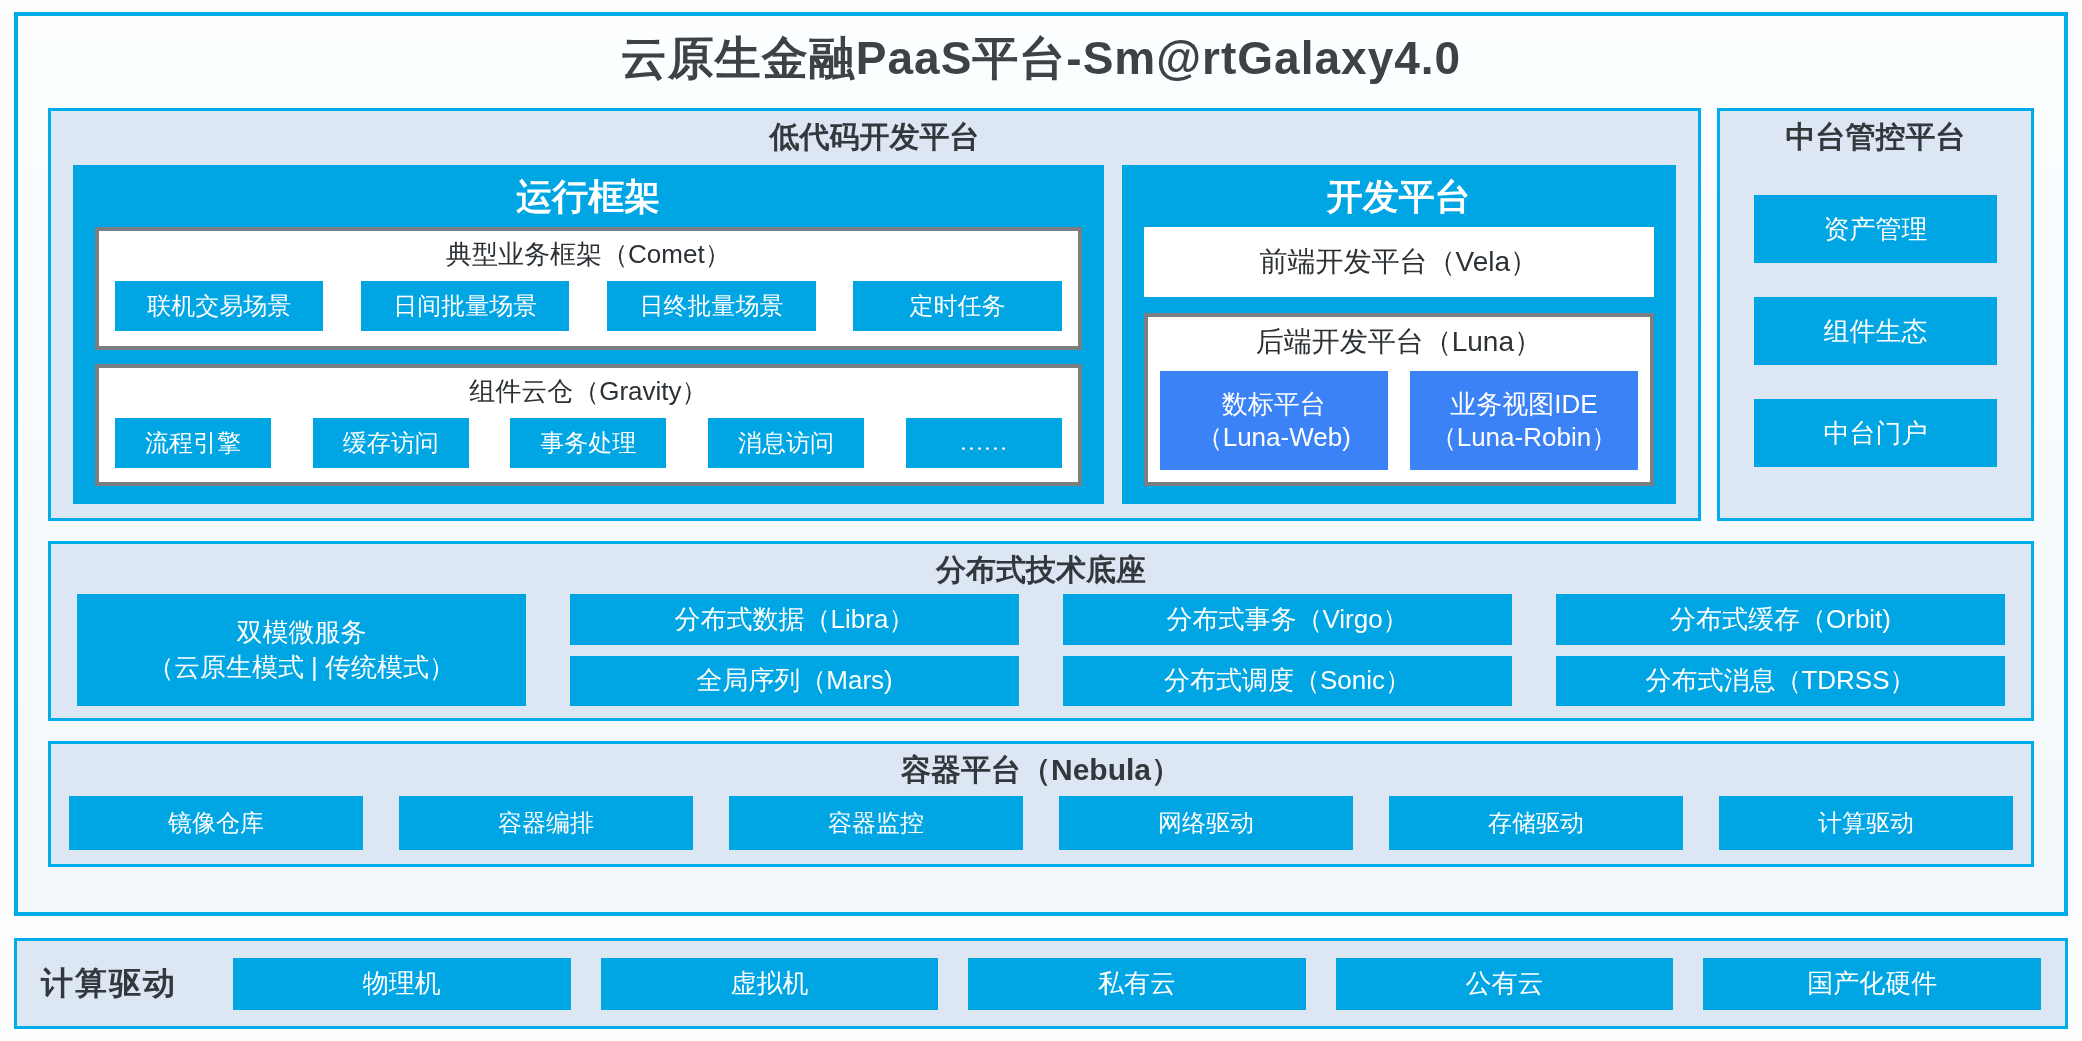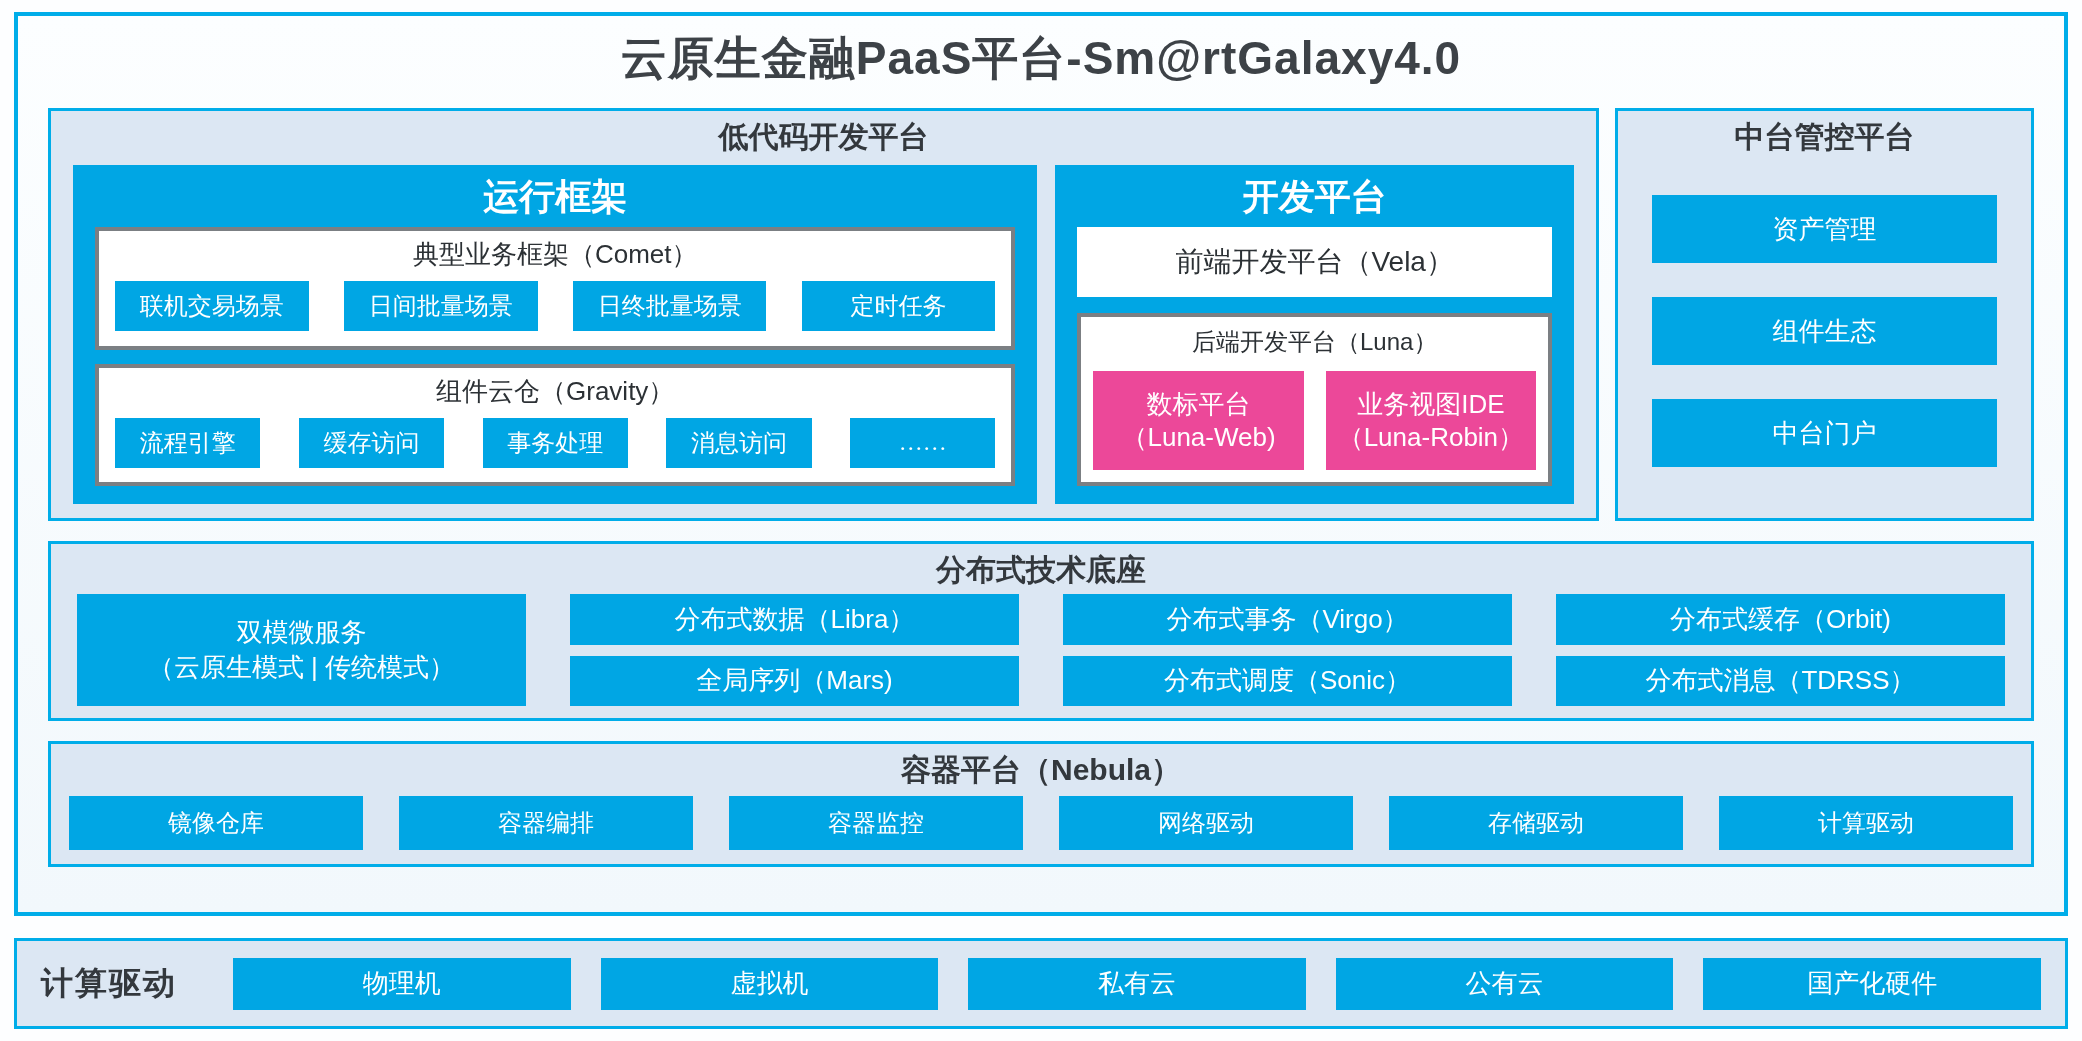--- a/index.html
+++ b/index.html
@@ -57,29 +57,29 @@
   .runtime-panel .white-box{flex:1;}
   .comet-box{margin-top:2px;}
   .runtime-panel{padding-bottom:18px;}
   
   .vela-box{
     background:#fff;margin:2px 22px 0;height:70px;flex:none;
     display:flex;align-items:center;justify-content:center;
     font-size:28px;color:#2c3135;font-weight:500;
   }
   .luna-box{flex:1;margin:16px 22px 18px;}
-  .luna-title{font-size:24px;padding:8px 0 12px;}
+  .luna-title{font-size:28px;padding:8px 0 12px;}
   .luna-items{display:flex;gap:22px;padding:0 12px 12px;flex:1;}
   .luna-item{
-    flex:1;background:#ec4899;color:#fff;font-size:26px;line-height:33px;
+    flex:1;background:#3b82f6;color:#fff;font-size:26px;line-height:33px;
     display:flex;flex-direction:column;align-items:center;justify-content:center;
     text-align:center;min-height:80px;
   }
   
-  .mid-panel{width:419px;flex:none;display:flex;flex-direction:column;}
+  .mid-panel{width:317px;flex:none;display:flex;flex-direction:column;}
   .mid-buttons{display:flex;flex-direction:column;gap:34px;padding:40px 34px 0;}
   .mid-btn{
     background:#00a6e4;color:#fff;font-size:26px;height:68px;
     display:flex;align-items:center;justify-content:center;
   }
   
   .dist-panel{margin-top:20px;height:180px;display:flex;flex-direction:column;}
   .dist-content{flex:1;display:flex;gap:44px;padding:6px 26px 12px;}
   .dist-col{flex:1;display:flex;flex-direction:column;gap:11px;}
   .dist-box{

